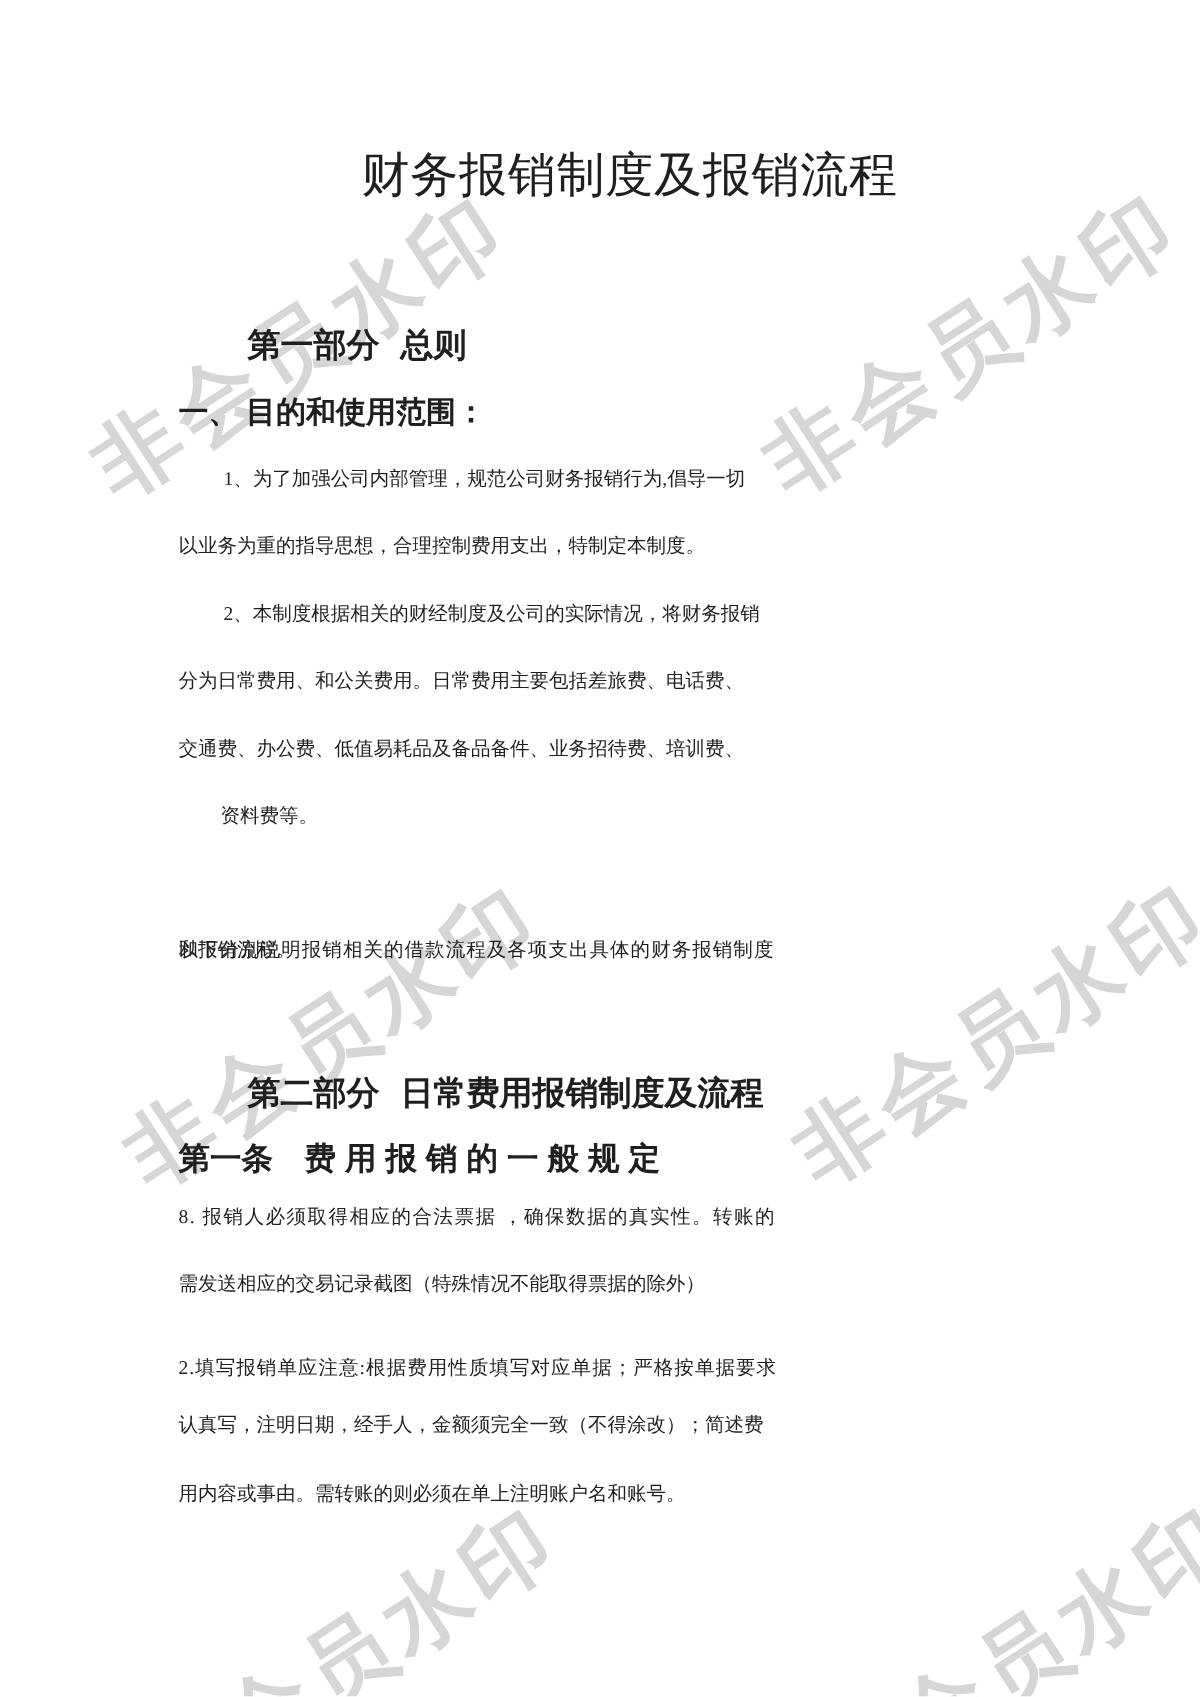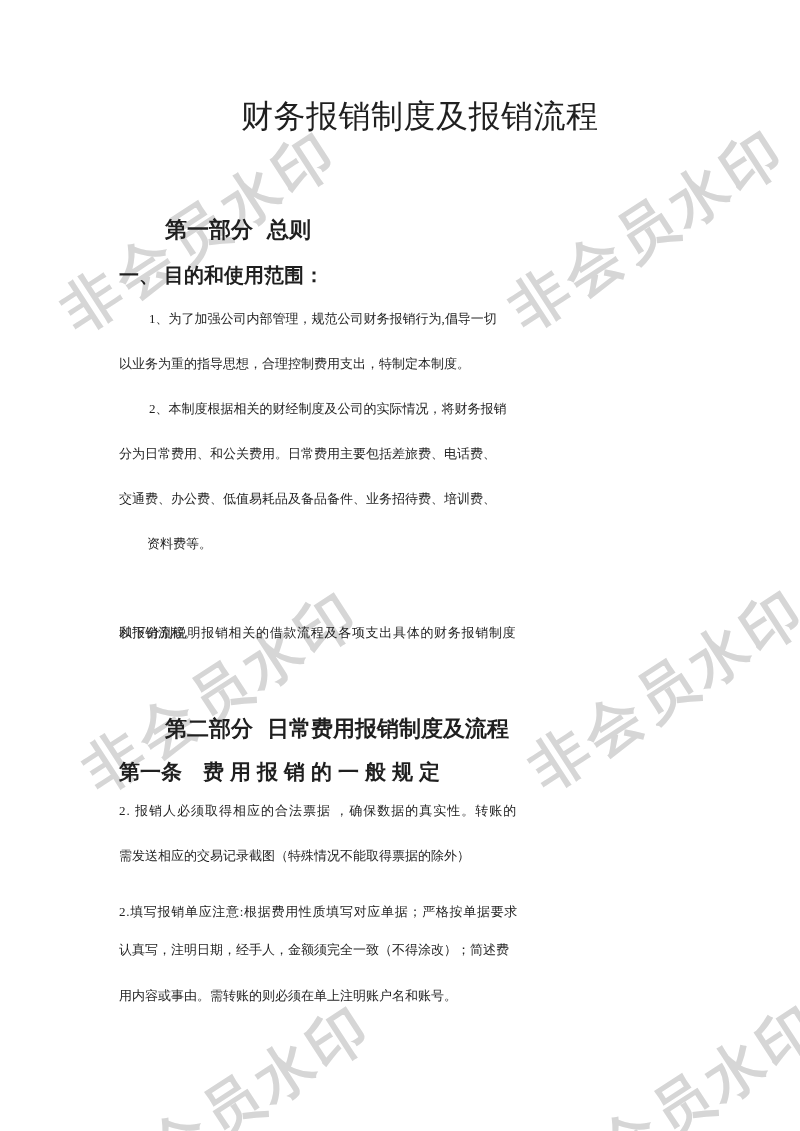--- a/index.html
+++ b/index.html
@@ -88,20 +88,20 @@
   <div class="line" style="left:119px; top:625px;">和报销流程。</div>
 
   <div class="line h-part" style="left:165px; top:715px;">
     <span>第二部分</span><span class="gap"></span><span>日常费用报销制度及流程</span>
   </div>
 
   <div class="line h-article" style="left:119px; top:759px;">
     <span>第一条</span><span class="gap"></span><span class="spaced">费用报销的一般规定</span>
   </div>
 
-  <div class="line ls1" style="left:119px; top:803px;">2. 报销人必须取得相应的合法票据 ，确保数据的真实性。转账的</div>
+  <div class="line ls1" style="left:119px; top:803px;">8. 报销人必须取得相应的合法票据 ，确保数据的真实性。转账的</div>
   <div class="line" style="left:119px; top:848px;">需发送相应的交易记录截图（特殊情况不能取得票据的除外）</div>
 
   <div class="line ls07" style="left:119px; top:859px;">2.填写报销单应注意:根据费用性质填写对应单据；严格按单据要求</div>
   <div class="line" style="left:119px; top:942px;">认真写，注明日期，经手人，金额须完全一致（不得涂改）；简述费</div>
   <div class="line" style="left:119px; top:988px;">用内容或事由。需转账的则必须在单上注明账户名和账号。</div>
 
 </div>
 
 </body></html>

